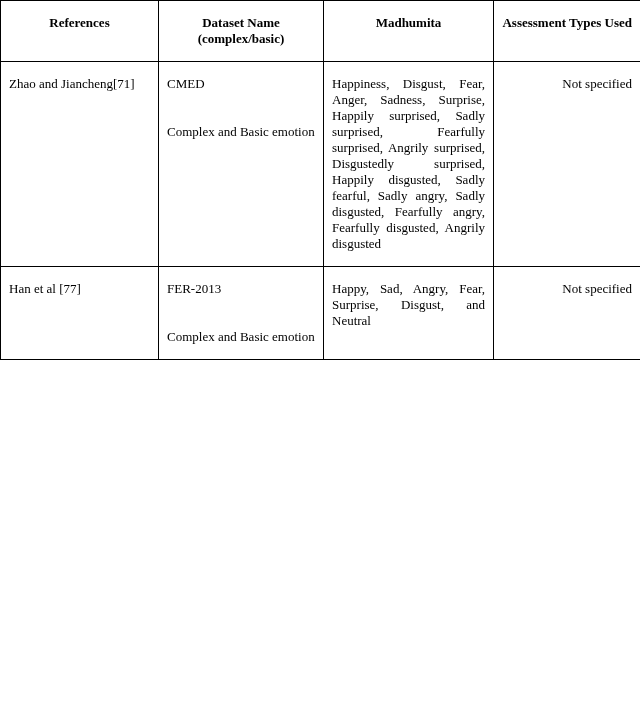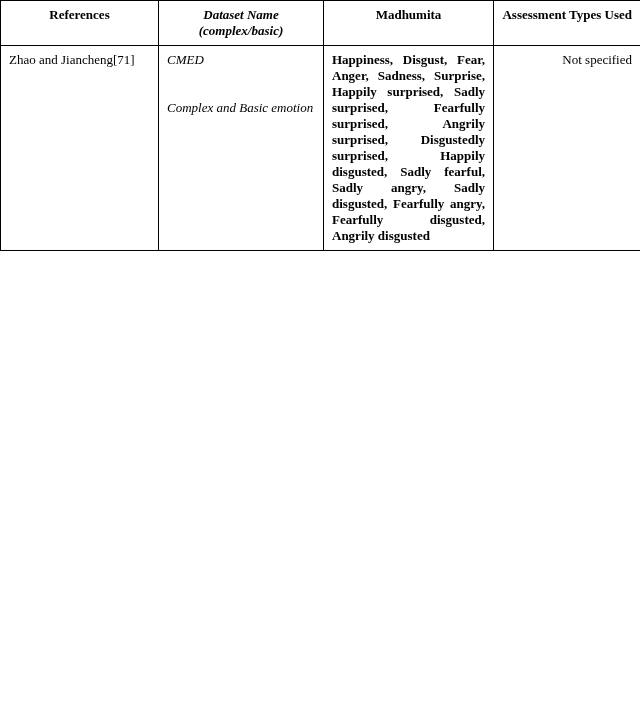--- a/index.html
+++ b/index.html
@@ -14,32 +14,32 @@
       color: #000;
       width: 640px;
     }
     table {
       width: 640px;
       border-collapse: collapse;
       table-layout: fixed;
     }
     th, td {
       border: 1px solid #000;
-      padding: 6px 8px;
+      padding: 14px 8px;
       vertical-align: top;
       text-align: left;
     }
     th {
       text-align: center;
       font-weight: bold;
       font-size: 13px;
       background: #fff;
     }
     .col-references { width: 158px; }
-    .col-dataset { width: 165px; font-style: italic; }
+    .col-dataset { width: 165px; }
     .col-emotions { width: 170px; }
     .col-assessment { width: 147px; text-align: right; }
 
     td.references { vertical-align: top; }
     td.dataset { vertical-align: top; }
     td.emotions { text-align: justify; vertical-align: top; }
     td.assessment { vertical-align: top; }
   </style>
 </head>
 <body>
@@ -50,17 +50,23 @@
       <th class="col-references">References</th>
       <th class="col-dataset">Dataset Name (complex/basic)</th>
       <th class="col-emotions">Madhumita</th>
       <th class="col-assessment">Assessment Types Used</th>
     </tr>
   </thead>
   <tbody id="table-body">
   <tr>
         <td class="references col-references">Zhao and Jiancheng[71]</td>
         <td class="dataset col-dataset">CMED<br><br><br><span>Complex   and   Basic</span> emotion</td>
-        <td class="emotions col-emotions" style="text-align: justify; font-weight: bold;">Happiness, Disgust, Fear, Anger, Sadness, Surprise, Happily surprised, Sadly surprised, Fearfully surprised, Angrily surprised, Disgustedly surprised, Happily disgusted, Sadly fearful, Sadly angry, Sadly disgusted, Fearfully angry, Fearfully disgusted, Angrily disgusted</td>
+        <td class="emotions col-emotions" style="text-align: justify;">Happiness, Disgust, Fear, Anger, Sadness, Surprise, Happily surprised, Sadly surprised, Fearfully surprised, Angrily surprised, Disgustedly surprised, Happily disgusted, Sadly fearful, Sadly angry, Sadly disgusted, Fearfully angry, Fearfully disgusted, Angrily disgusted</td>
+        <td class="assessment col-assessment">Not specified</td>
+      </tr>
+      <tr>
+        <td class="references col-references">Han et al [77]</td>
+        <td class="dataset col-dataset">FER-2013<br><br><br><span>Complex   and   Basic</span> emotion</td>
+        <td class="emotions col-emotions" style="text-align: justify;">Happy, Sad, Angry, Fear, Surprise, Disgust, and Neutral</td>
         <td class="assessment col-assessment">Not specified</td>
       </tr>
     </tbody>
 </table>
 
 </body></html>

